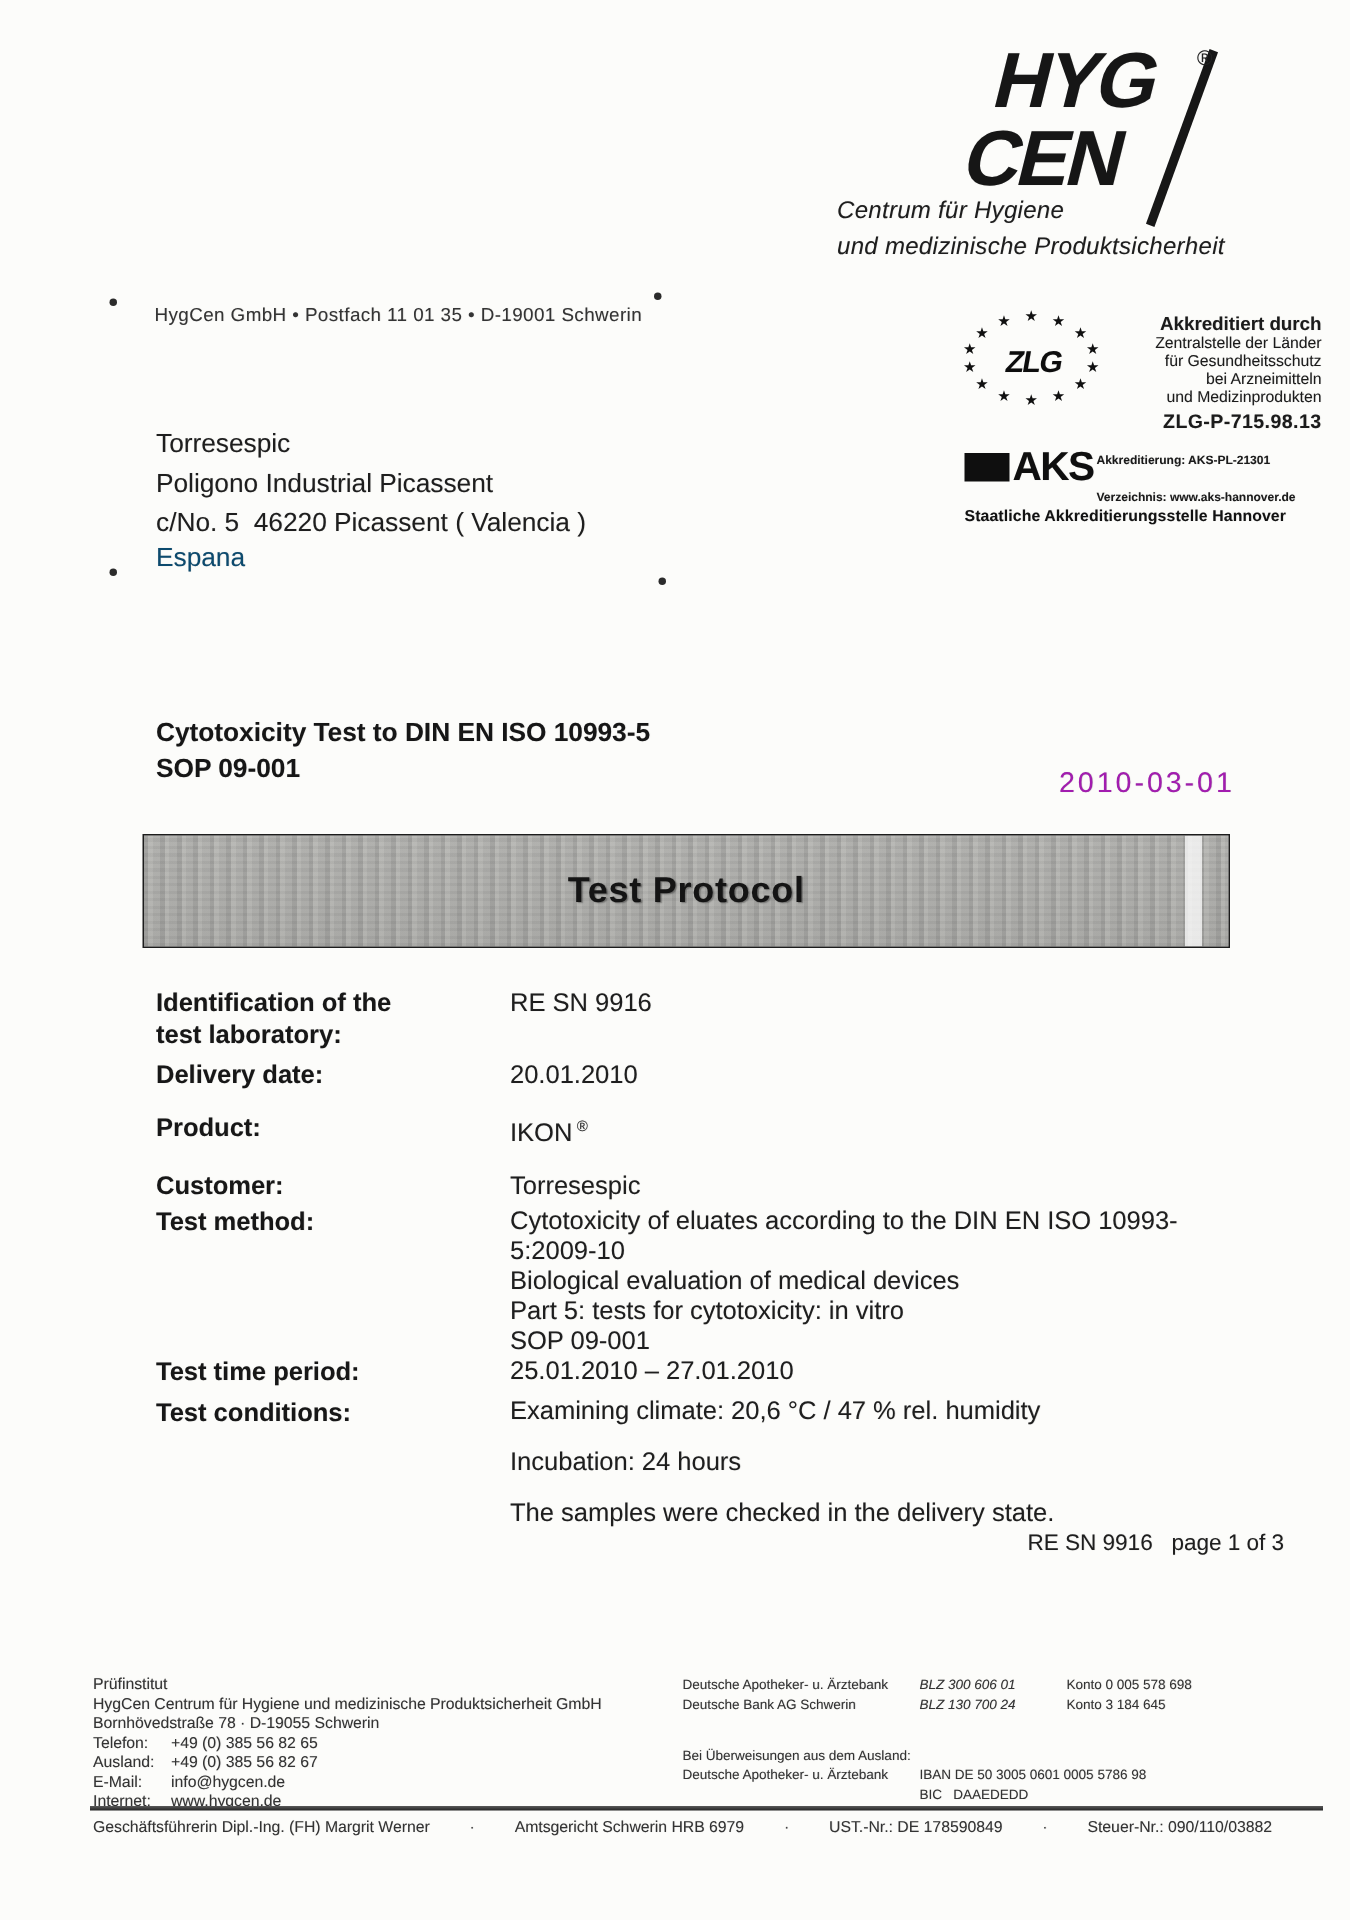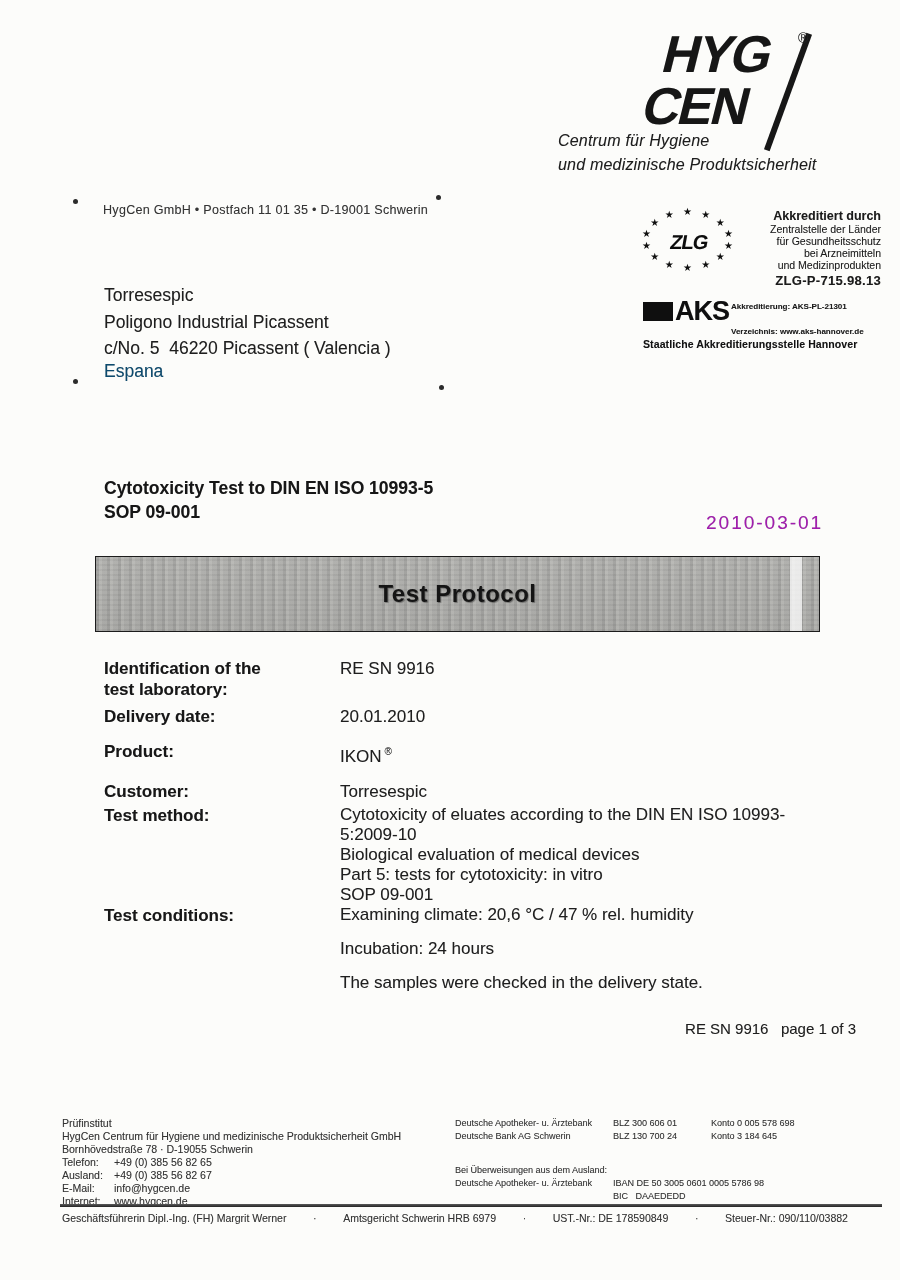--- a/index.html
+++ b/index.html
@@ -80,21 +80,21 @@
   .sup-reg{font-size:10px;vertical-align:super;margin-left:3px;}
 
   .page-ref{right:44px;top:1020px;font-size:15px;color:#1e1e1e;margin-left:16px;}
 
   
   .f-left{left:62px;top:1117px;font-size:10.5px;line-height:13px;color:#333;}
   .f-contact{display:flex;}
   .f-contact .lab{width:52px;}
   .f-banks{left:455px;top:1117px;font-size:9px;line-height:13px;color:#333;}
   .bank-row{display:flex;}
-  .bank-name{width:158px;} .bank-blz{width:98px;}
+  .bank-name{width:158px;} .bank-blz{width:98px;font-style:italic;}
   .f-foreign{left:455px;top:1164px;font-size:9px;line-height:13px;color:#333;}
   .foreign-row{display:flex;}
   .foreign-bank{width:158px;}
   .f-rule{left:60px;top:1204px;width:822px;height:3px;background:linear-gradient(#5a5a5a,#242424);}
   .f-bottom{left:62px;top:1212px;width:786px;display:flex;justify-content:space-between;
     font-size:10.5px;color:#333;}
   .f-sep{color:#444;}
 </style>
 </head>
 <body>
@@ -190,20 +190,24 @@
       <div class="dvalue">Torresespic</div>
     </div>
     <div class="drow mb0">
       <div class="dlabel">Test method:</div>
       <div class="dvalue method-value ws-preline">Cytotoxicity of eluates according to the DIN EN ISO 10993-
 5:2009-10
 Biological evaluation of medical devices
 Part 5: tests for cytotoxicity: in vitro
 SOP 09-001</div>
     </div>
+    <div class="drow mb6">
+      <div class="dlabel">Test time period:</div>
+      <div class="dvalue method-value">25.01.2010 – 27.01.2010</div>
+    </div>
     <div class="drow">
       <div class="dlabel">Test conditions:</div>
       <div class="dvalue">
         <span class="cond-line">Examining climate: 20,6 °C / 47 % rel. humidity</span>
         <span class="cond-line">Incubation: 24 hours</span>
         <span class="cond-line">The samples were checked in the delivery state.</span>
       </div>
     </div>
   </div>
 

